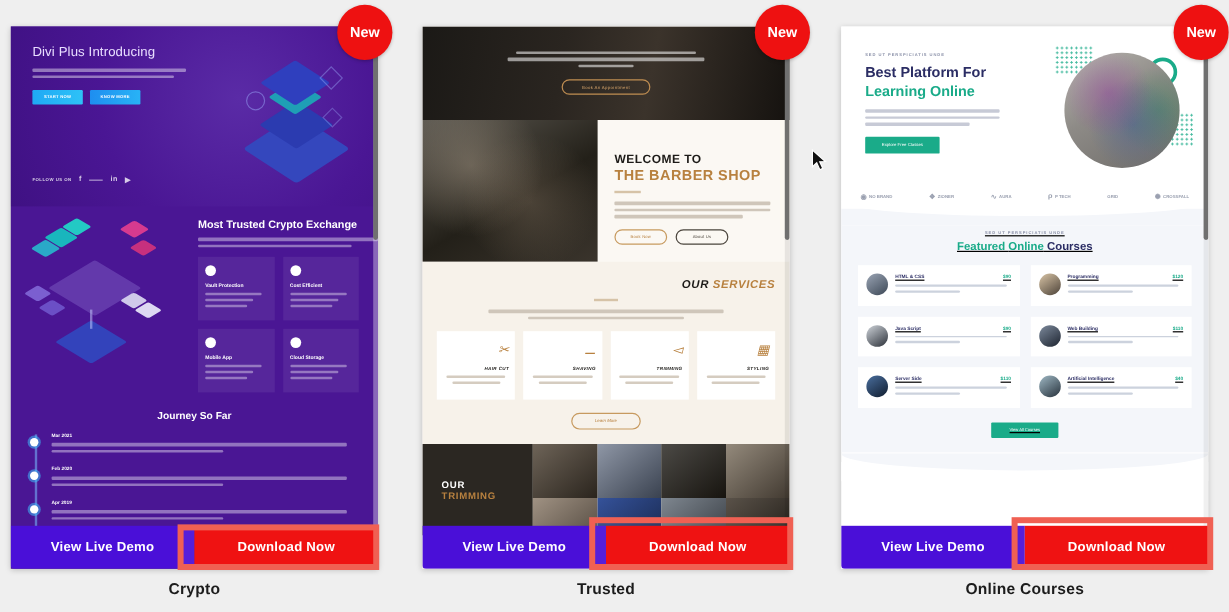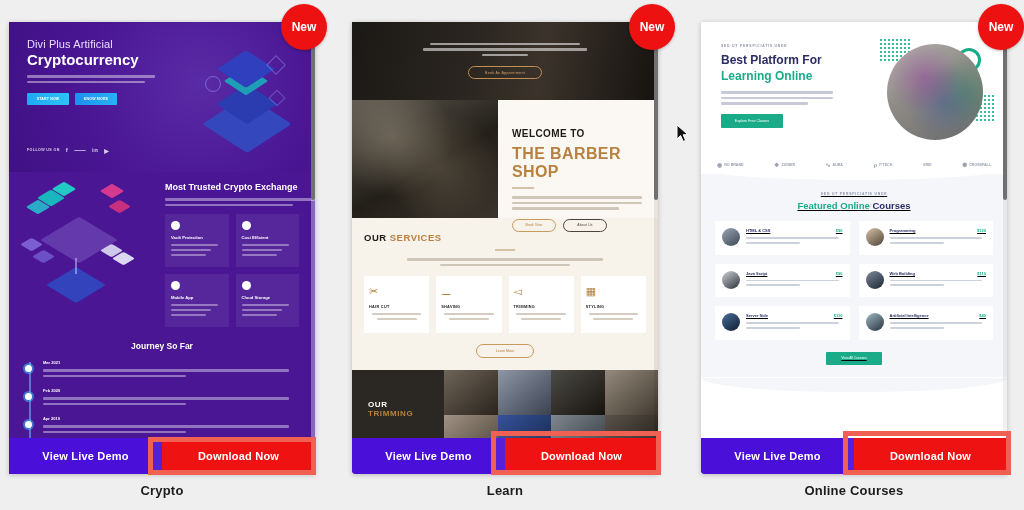--- a/index.html
+++ b/index.html
@@ -84,30 +84,30 @@
   .bb-hero .ln { background:rgba(255,255,255,.55); width:150px; }
   .bb-pill { margin-top:7px; width:74px; height:13px; border:1px solid #c08e52; border-radius:8px;
              display:flex; align-items:center; justify-content:center; color:#d3a269; font-size:3.6px; letter-spacing:.3px; }
   .bb-welcome { display:flex; height:118px; }
   .bb-photo { width:146px; background:linear-gradient(150deg,#5e5a52,#232019 55%,#3a342c); position:relative; }
   .bb-photo:after { content:""; position:absolute; inset:0;
      background:radial-gradient(circle at 28% 32%, rgba(220,200,175,.30), transparent 45%),
                 radial-gradient(circle at 62% 58%, rgba(120,105,88,.45), transparent 50%); }
   .bb-copy { flex:1; padding:28px 16px 0 14px; background:#fbf8f3; }
   .bb-copy .w1 { font-size:10px; font-weight:bold; color:#1d1b18; letter-spacing:.4px; }
-  .bb-copy .w2 { font-size:16px; font-weight:bold; color:#b8813f; letter-spacing:.4px; margin-top:6px; }
+  .bb-copy .w2 { font-size:12px; font-weight:bold; color:#b8813f; letter-spacing:.4px; margin-top:0; }
   .bb-dash { width:22px; height:2px; background:#d6c3a7; margin:6px 0 7px 0; }
   .bb-copy .ln { background:#cfc6ba; }
   .bb-pills { display:flex; gap:7px; margin-top:9px; }
   .bb-pill2 { width:44px; height:13px; border-radius:8px; display:flex; align-items:center;
               justify-content:center; font-size:3.4px; letter-spacing:.2px; }
   .bb-pill2.o { border:1px solid #c79a5f; color:#b8813f; }
   .bb-pill2.d { border:1px solid #4a443c; color:#4a443c; }
 
-  .bb-serv { background:#f7f2ea; padding:14px 12px 12px 12px; text-align:left; }
+  .bb-serv { background:#f7f2ea; padding:14px 12px 12px 12px; text-align:right;font-style:italic; }
   .bb-serv .st { font-size:9.5px; font-weight:bold; letter-spacing:.5px; }
   .bb-serv .st b { color:#1d1b18; }
   .bb-serv .st span { color:#b8813f; }
   .bb-serv .dash { width:20px; height:2px; background:#d6c3a7; margin:6px auto 7px auto; }
   .bb-serv .ln { background:#cfc6ba; margin:0 auto 3px auto; }
   .svc-grid { display:grid; grid-template-columns:repeat(4,1fr); gap:7px; margin-top:10px; }
   .svc { background:#fff; padding:9px 5px 10px 5px; }
   .svc .g { font-size:11px; color:#b8813f; margin-bottom:7px; }
   .svc .n { font-size:3.8px; font-weight:bold; color:#1d1b18; letter-spacing:.3px; margin-bottom:4px; }
   .svc .ln { background:#d5ccc0; height:1.8px; }
@@ -170,22 +170,21 @@
 </style>
 </head>
 <body>
 
 <div class="stage">
 
   <div class="card crypto" style="left:9px;">
     <div class="viewport">
 
       <div class="cx-hero">
-        <div class="cx-h1">Divi Plus Artificial</div>
-        <div class="cx-h2">Cryptocurrency</div>
+        <div class="cx-h1">Divi Plus Introducing</div>
         <div class="cx-p">
           <div class="ln" style="width:100%"></div>
             <div class="ln" style="width:92%"></div>
         </div>
         <div class="cx-btns">
           <div class="cx-btn a">START NOW</div>
           <div class="cx-btn b">KNOW MORE</div>
         </div>
         <div class="cx-social">
           <span>FOLLOW US ON</span>
@@ -387,21 +386,21 @@
       </div>
     </div>
 
     <div class="footer-bar">
       <div class="btn-demo">View Live Demo</div>
       <div class="btn-dl">Download Now</div>
     </div>
   </div>
   <div class="badge-new" style="left:629px;top:4px;">New</div>
   <div class="anno" style="left:491px;top:431px;width:170px;height:44px;"></div>
-  <div class="card-title" style="left:352px;">Learn</div>
+  <div class="card-title" style="left:352px;">Trusted</div>
 
   <div class="card courses" style="left:701px;">
     <div class="viewport">
 
       <div class="oc-hero">
         <div class="oc-eyebrow">SED UT PERSPICIATIS UNDE</div>
         <div class="oc-h1">Best Platform For</div>
         <div class="oc-h2">Learning Online</div>
         <div class="oc-p">
           <div class="ln" style="width:100%"></div>

